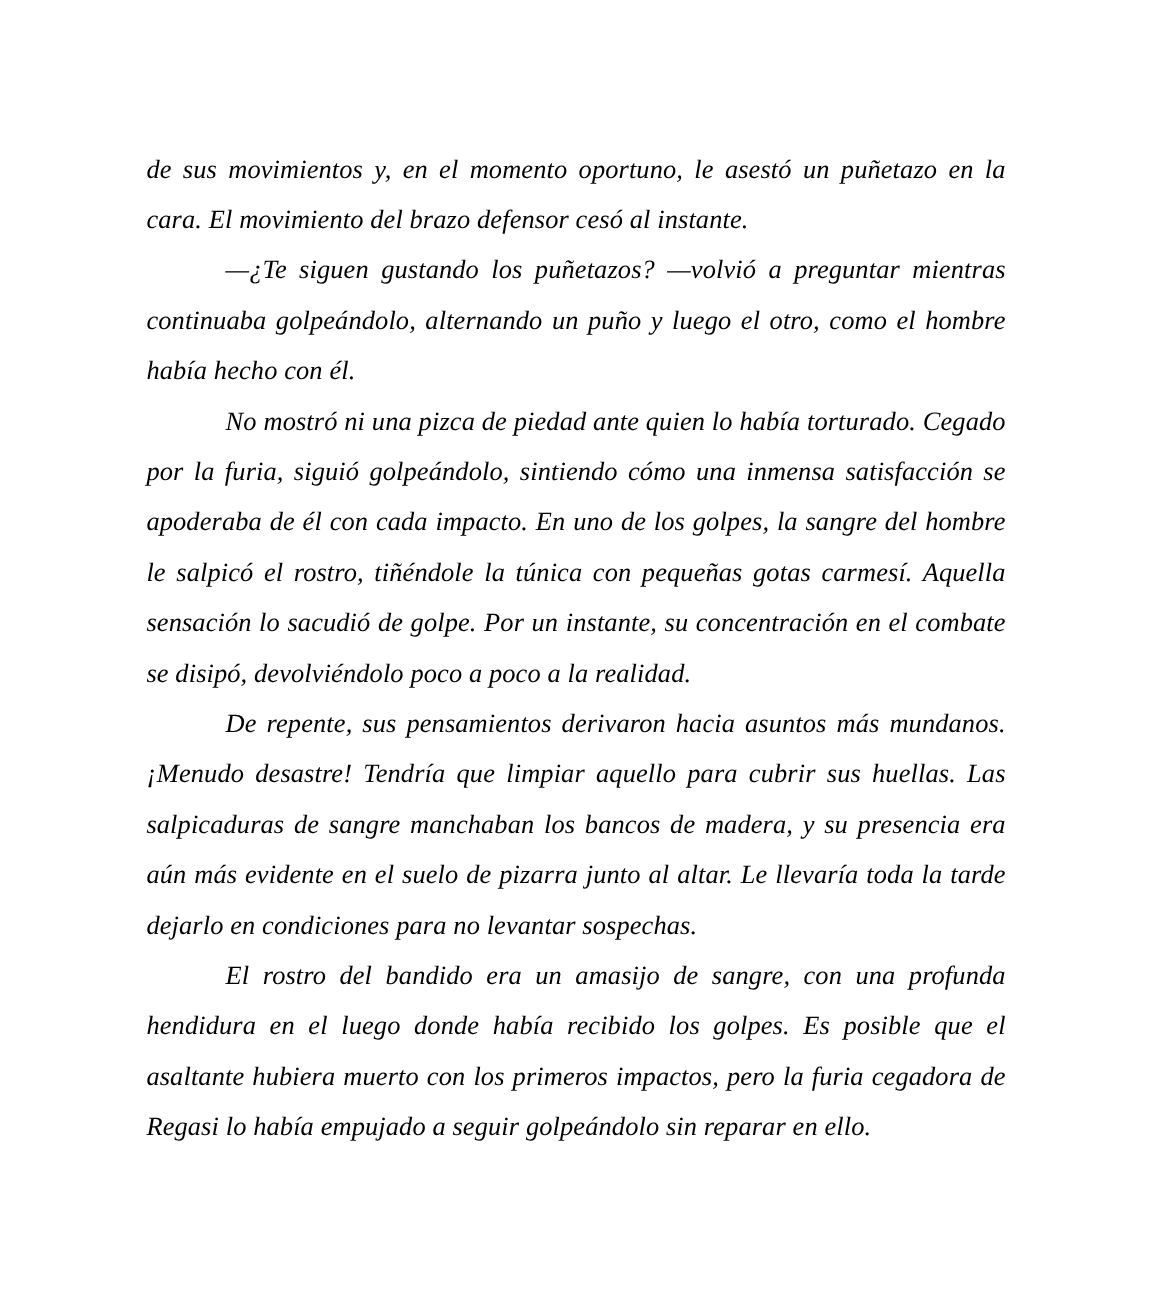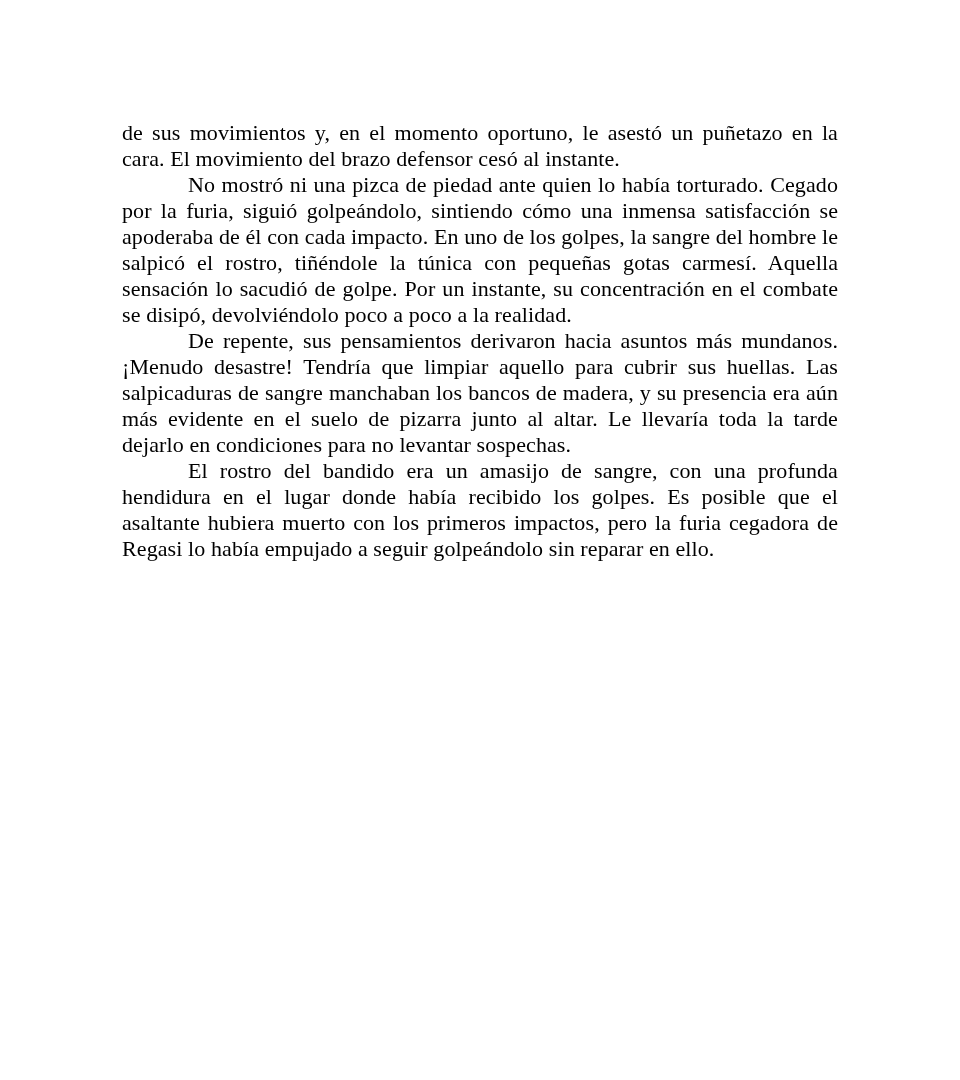--- a/index.html
+++ b/index.html
@@ -14,38 +14,40 @@
     background: #ffffff;
     overflow: hidden;
     font-family: "Liberation Serif", "DejaVu Serif", serif;
   }
   .text-block {
     position: absolute;
     left: 122px;
     top: 120px;
     width: 716px;
     font-size: 22px;
-    line-height: 26px;
+    line-height: 42px;
     color: #000000;
     text-align: justify;
     text-justify: inter-word;
     letter-spacing: 0.1px;
+    font-style: italic;
   }
   .text-block p {
     margin: 0;
     padding: 0;
     text-indent: 66px;
   }
   .text-block p.continuation {
     text-indent: 0;
   }
 </style>
 </head>
 <body>
 
 <div class="page">
   <div class="text-block">
     <p class="continuation">de sus movimientos y, en el momento oportuno, le asestó un puñetazo en la cara. El movimiento del brazo defensor cesó al instante.</p>
+    <p>—¿Te siguen gustando los puñetazos? —volvió a preguntar mientras continuaba golpeándolo, alternando un puño y luego el otro, como el hombre había hecho con él.</p>
     <p>No mostró ni una pizca de piedad ante quien lo había torturado. Cegado por la furia, siguió golpeándolo, sintiendo cómo una inmensa satisfacción se apoderaba de él con cada impacto. En uno de los golpes, la sangre del hombre le salpicó el rostro, tiñéndole la túnica con pequeñas gotas carmesí. Aquella sensación lo sacudió de golpe. Por un instante, su concentración en el combate se disipó, devolviéndolo poco a poco a la realidad.</p>
     <p>De repente, sus pensamientos derivaron hacia asuntos más mundanos. ¡Menudo desastre! Tendría que limpiar aquello para cubrir sus huellas. Las salpicaduras de sangre manchaban los bancos de madera, y su presencia era aún más evidente en el suelo de pizarra junto al altar. Le llevaría toda la tarde dejarlo en condiciones para no levantar sospechas.</p>
-    <p>El rostro del bandido era un amasijo de sangre, con una profunda hendidura en el lugar donde había recibido los golpes. Es posible que el asaltante hubiera muerto con los primeros impactos, pero la furia cegadora de Regasi lo había empujado a seguir golpeándolo sin reparar en ello.</p>
+    <p>El rostro del bandido era un amasijo de sangre, con una profunda hendidura en el luego donde había recibido los golpes. Es posible que el asaltante hubiera muerto con los primeros impactos, pero la furia cegadora de Regasi lo había empujado a seguir golpeándolo sin reparar en ello.</p>
   </div>
 </div>
 
 </body></html>

